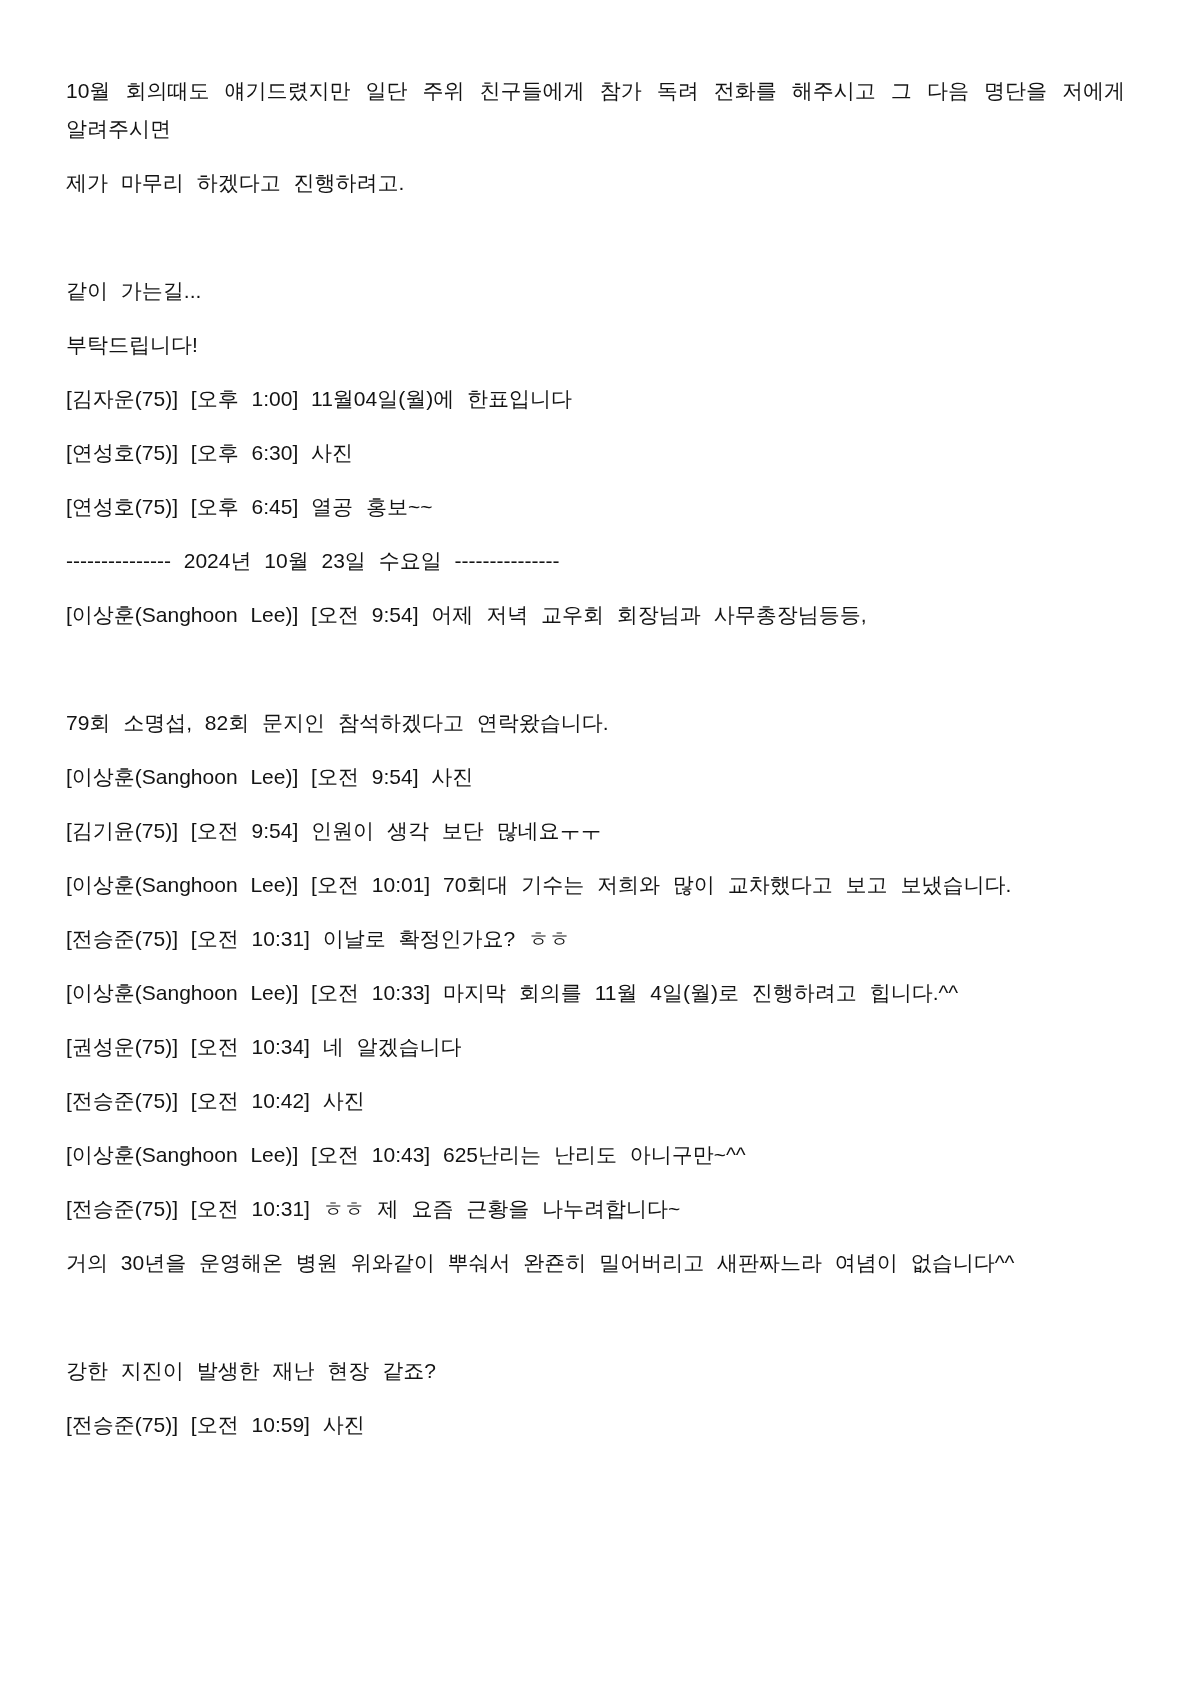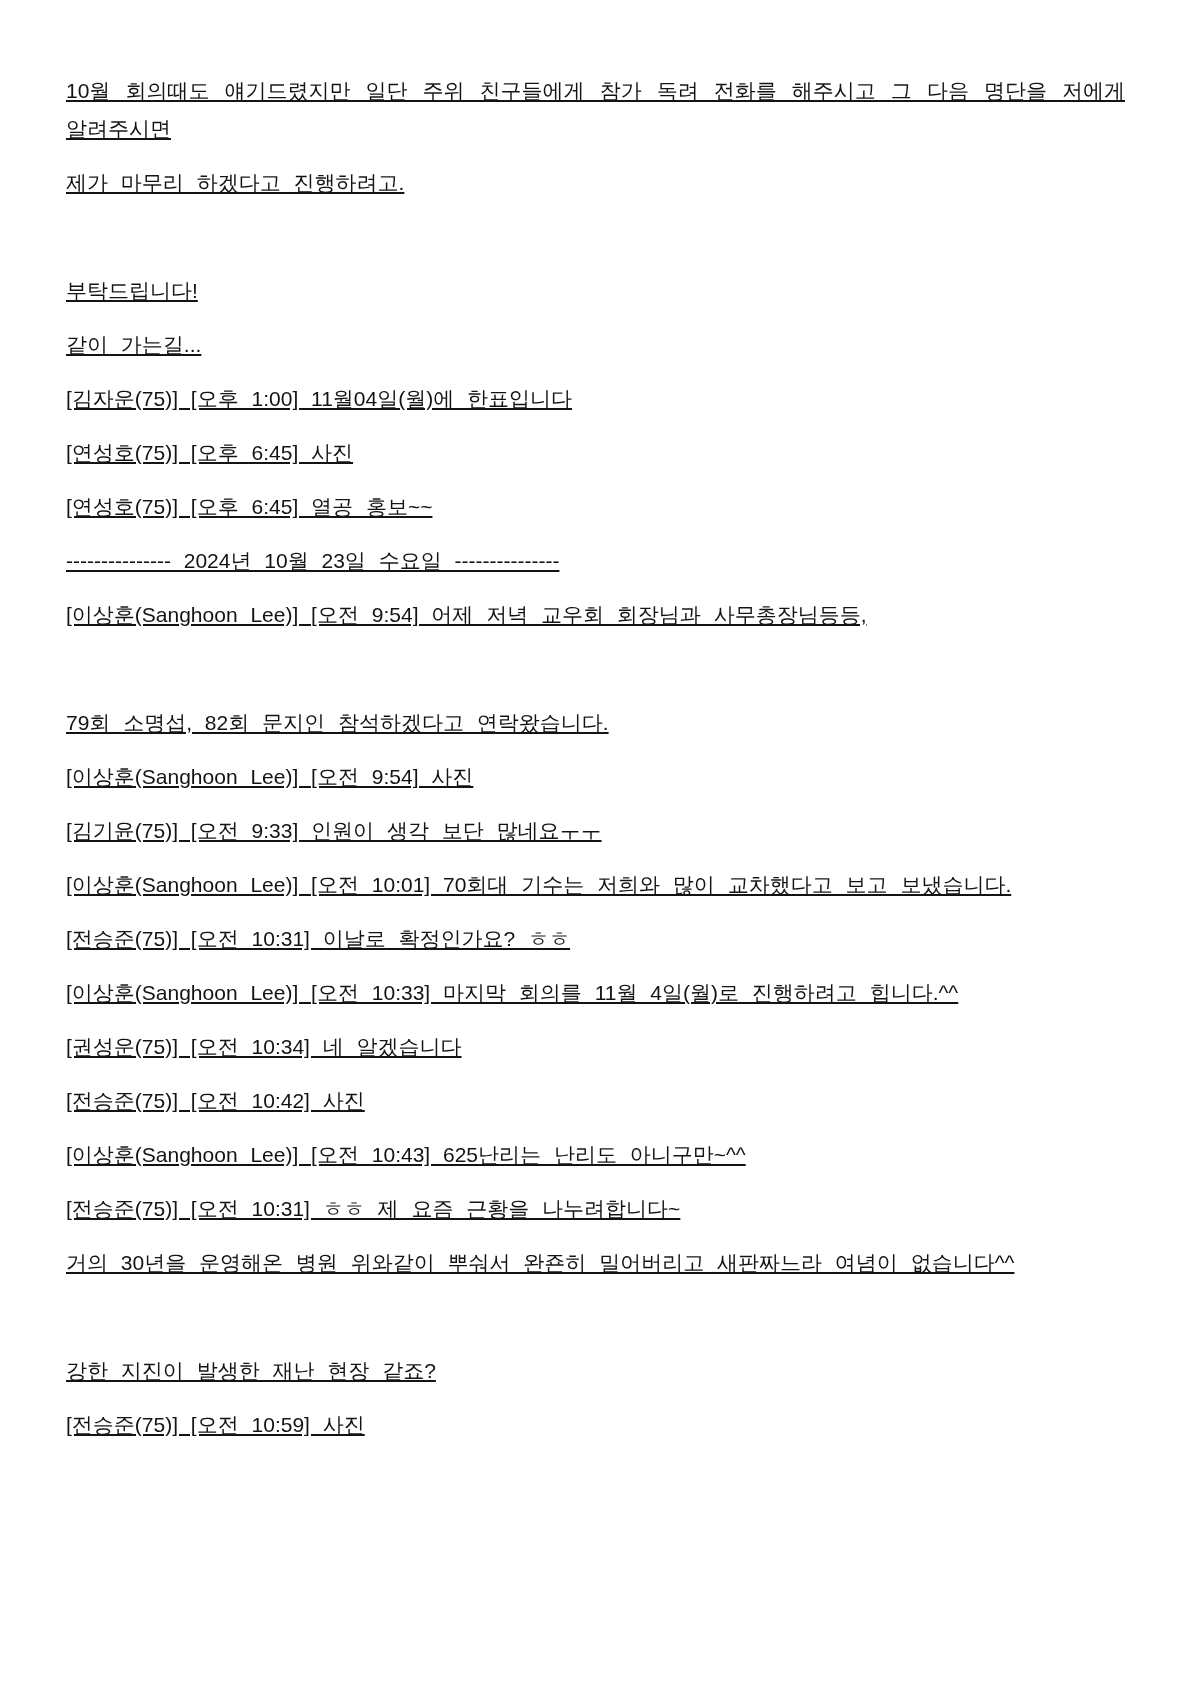--- a/index.html
+++ b/index.html
@@ -23,45 +23,44 @@
     font-size: 21px;
     line-height: 38px;
     color: #131313;
     word-spacing: 7px;
     letter-spacing: 0px;
   }
   .doc p {
     margin: 0 0 16px 0;
     text-align: justify;
     white-space: normal;
-    text-decoration: underline;
   }
   .doc p.blank {
     height: 38px;
   }
 </style>
 </head>
 <body>
 
 <div class="page">
   <div class="doc" id="doc">
       <p>10월 회의때도 얘기드렸지만 일단 주위 친구들에게 참가 독려 전화를 해주시고 그 다음 명단을 저에게 알려주시면</p>
       <p>제가 마무리 하겠다고 진행하려고.</p>
       <p class="blank"></p>
+      <p>같이 가는길...</p>
       <p>부탁드립니다!</p>
-      <p>같이 가는길...</p>
       <p>[김자운(75)] [오후 1:00] 11월04일(월)에 한표입니다</p>
-      <p>[연성호(75)] [오후 6:45] 사진</p>
+      <p>[연성호(75)] [오후 6:30] 사진</p>
       <p>[연성호(75)] [오후 6:45] 열공 홍보~~</p>
       <p>--------------- 2024년 10월 23일 수요일 ---------------</p>
       <p>[이상훈(Sanghoon Lee)] [오전 9:54] 어제 저녁 교우회 회장님과 사무총장님등등,</p>
       <p class="blank"></p>
       <p>79회 소명섭, 82회 문지인 참석하겠다고 연락왔습니다.</p>
       <p>[이상훈(Sanghoon Lee)] [오전 9:54] 사진</p>
-      <p>[김기윤(75)] [오전 9:33] 인원이 생각 보단 많네요ㅜㅜ</p>
+      <p>[김기윤(75)] [오전 9:54] 인원이 생각 보단 많네요ㅜㅜ</p>
       <p>[이상훈(Sanghoon Lee)] [오전 10:01] 70회대 기수는 저희와 많이 교차했다고 보고 보냈습니다.</p>
       <p>[전승준(75)] [오전 10:31] 이날로 확정인가요? ㅎㅎ</p>
       <p>[이상훈(Sanghoon Lee)] [오전 10:33] 마지막 회의를 11월 4일(월)로 진행하려고 힙니다.^^</p>
       <p>[권성운(75)] [오전 10:34] 네 알겠습니다</p>
       <p>[전승준(75)] [오전 10:42] 사진</p>
       <p>[이상훈(Sanghoon Lee)] [오전 10:43] 625난리는 난리도 아니구만~^^</p>
       <p>[전승준(75)] [오전 10:31] ㅎㅎ 제 요즘 근황을 나누려합니다~</p>
       <p>거의 30년을 운영해온 병원 위와같이 뿌숴서 완죤히 밀어버리고 새판짜느라 여념이 없습니다^^</p>
       <p class="blank"></p>
       <p>강한 지진이 발생한 재난 현장 같죠?</p>

